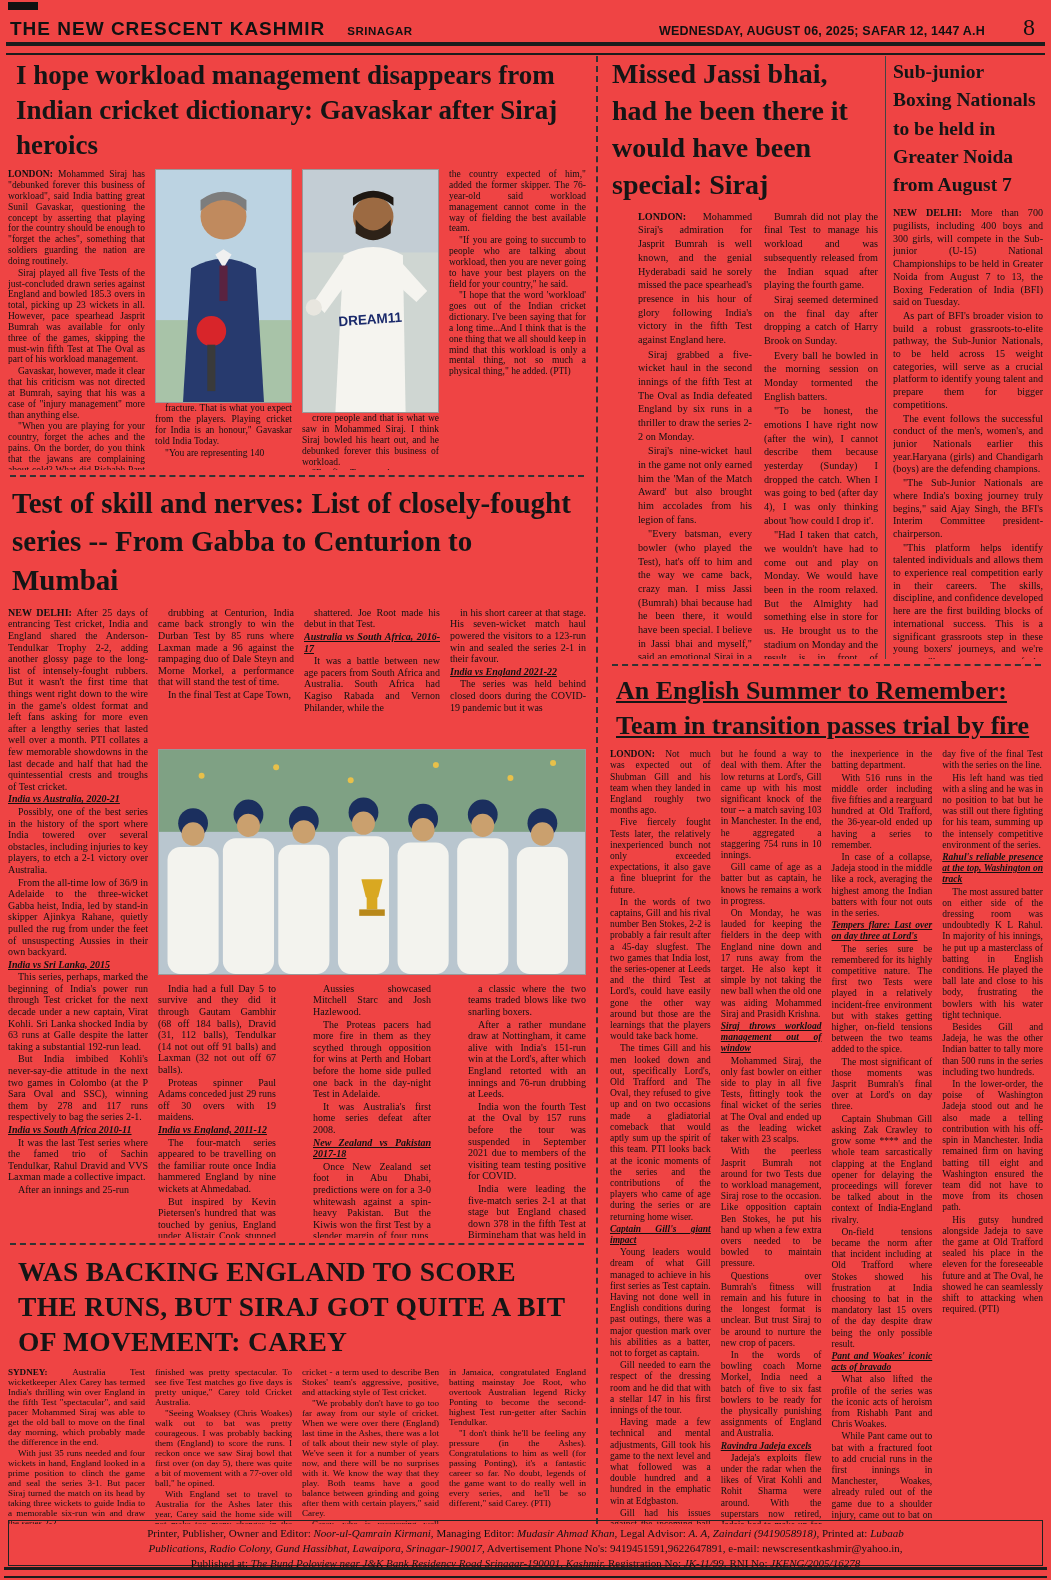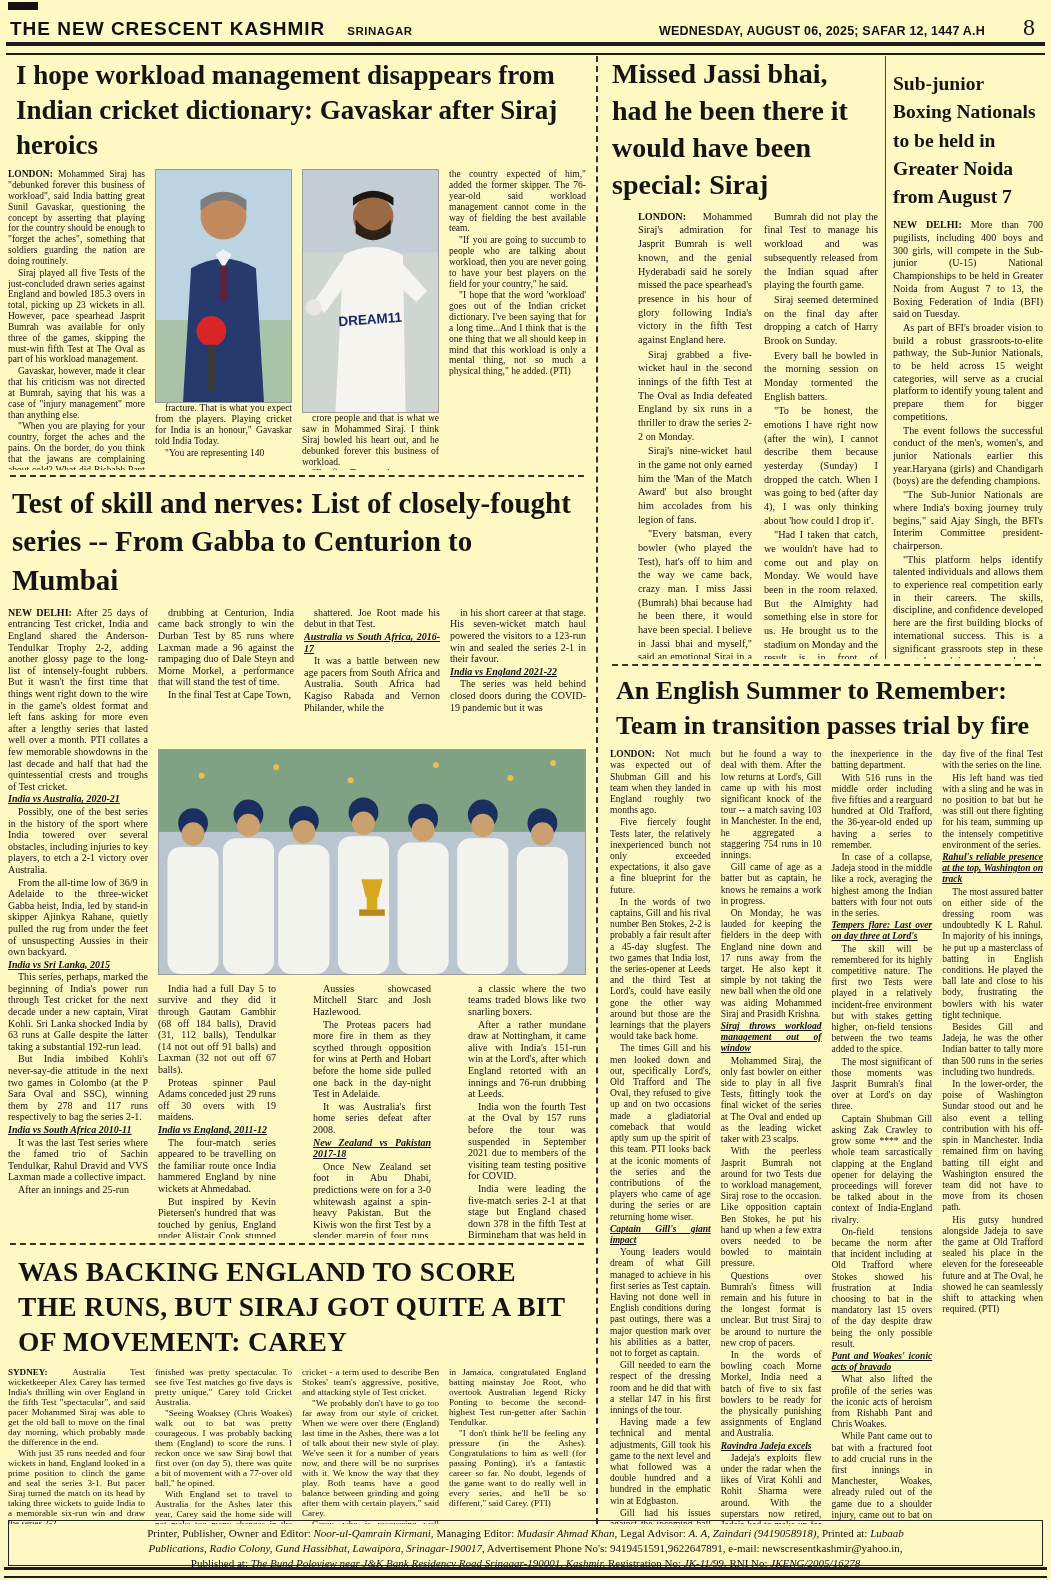--- a/index.html
+++ b/index.html
@@ -1,37 +1,37 @@
 <!DOCTYPE html>
 <html><head>
 <meta charset="utf-8">
 <style>
   html,body{margin:0;padding:0;background:#e8e8e4;}
-  .page{position:relative;width:1051px;height:1580px;margin:0 auto;background:#fef9c3;color:#111;
+  .page{position:relative;width:1051px;height:1580px;margin:0 auto;background:#ef4444;color:#111;
         font-family:"Liberation Serif","DejaVu Serif",serif;overflow:hidden;box-sizing:border-box;}
   .topmark{position:absolute;left:8px;top:2px;width:30px;height:8px;background:#111;}
   .masthead{position:absolute;left:10px;right:10px;top:14px;height:26px;display:flex;align-items:baseline;}
   .paper-name{font-family:"Liberation Sans","DejaVu Sans",sans-serif;font-weight:bold;font-size:19px;letter-spacing:1px;}
   .city-name{font-family:"Liberation Sans","DejaVu Sans",sans-serif;font-weight:bold;font-size:11.5px;margin-left:22px;letter-spacing:.5px;}
   .mast-spacer{flex:1;}
   .date-line{font-family:"Liberation Sans","DejaVu Sans",sans-serif;font-weight:bold;font-size:12.5px;letter-spacing:.2px;}
   .page-number{font-size:24px;font-weight:normal;margin-left:38px;margin-right:6px;}
   .double-rule{position:absolute;left:6px;right:6px;top:42px;height:7px;border-top:4px solid #1c1c1c;border-bottom:2px solid #1c1c1c;}
   .content{position:absolute;left:8px;right:8px;top:56px;bottom:56px;display:flex;}
   .leftcol{width:578px;display:flex;flex-direction:column;}
   .rightcol{flex:1;display:flex;flex-direction:column;margin-left:12px;}
   .vdash{width:0;border-left:2px dashed #333;margin-left:10px;}
   .hdash{height:0;border-top:2px dashed #333;margin:5px 2px;}
   .vline{width:0;border-left:1px solid #444;margin:0 7px;}
   h1{margin:0;text-align:left;font-weight:bold;color:#151515;}
   .hl-gavaskar{font-size:27px;line-height:1.3;padding:2px 8px 6px;}
   .hl-jassi{font-size:28px;line-height:1.32;padding:0 2px 6px;}
-  .hl-boxing{font-size:19.5px;line-height:1.45;font-weight:bold;padding:14px 0 8px;}
+  .hl-boxing{font-size:19.5px;line-height:1.45;font-weight:bold;padding:2px 0 8px;}
   .hl-test{font-size:29px;line-height:1.32;padding:2px 4px 8px;}
-  .hl-english{font-size:26px;line-height:1.35;padding:2px 6px 6px;}
+  .hl-english{font-size:26px;line-height:1.35;padding:2px 6px 6px;text-decoration:underline;}
   .hl-carey{font-size:27.5px;line-height:1.28;padding:4px 10px 8px;letter-spacing:.3px;}
   .body-flow{text-align:justify;}
   .body-flow p,.ncol p{margin:0 0 1px;}
   .para{text-indent:10px;}
   .para.lead{text-indent:0;}
   .subhead{font-style:italic;font-weight:bold;text-decoration:underline;text-indent:0 !important;}
   
   .gavaskar-body{height:342px;column-count:4;column-gap:10px;column-fill:auto;font-size:9.5px;line-height:1.14;overflow:hidden;}
   .jassi-body{height:478px;column-count:2;column-gap:12px;column-fill:auto;font-size:10.2px;line-height:1.34;overflow:hidden;margin-left:28px;}
   .boxing-body{height:492px;font-size:10.1px;line-height:1.26;overflow:hidden;text-align:justify;}
@@ -295,32 +295,32 @@
             <p class="subhead">Siraj throws workload management out of window</p>
             <p class="para">Mohammed Siraj, the only fast bowler on either side to play in all five Tests, fittingly took the final wicket of the series at The Oval and ended up as the leading wicket taker with 23 scalps.</p>
             <p class="para">With the peerless Jasprit Bumrah not around for two Tests due to workload management, Siraj rose to the occasion. Like opposition captain Ben Stokes, he put his hand up when a few extra overs needed to be bowled to maintain pressure.</p>
             <p class="para">Questions over Bumrah's fitness will remain and his future in the longest format is unclear. But trust Siraj to be around to nurture the new crop of pacers.</p>
             <p class="para">In the words of bowling coach Morne Morkel, India need a batch of five to six fast bowlers to be ready for the physically punishing assignments of England and Australia.</p>
             <p class="subhead">Ravindra Jadeja excels</p>
             <p class="para">Jadeja's exploits flew under the radar when the likes of Virat Kohli and Rohit Sharma were around. With the superstars now retired, Jadeja had to make up for the inexperience in the batting department.</p>
             <p class="para">With 516 runs in the middle order including five fifties and a rearguard hundred at Old Trafford, the 36-year-old ended up having a series to remember.</p>
             <p class="para">In case of a collapse, Jadeja stood in the middle like a rock, averaging the highest among the Indian batters with four not outs in the series.</p>
             <p class="subhead">Tempers flare: Last over on day three at Lord's</p>
-            <p class="para">The skill will be remembered for its highly competitive nature. The first two Tests were played in a relatively incident-free environment but with stakes getting higher, on-field tensions between the two teams added to the spice.</p>
+            <p class="para">The series sure be remembered for its highly competitive nature. The first two Tests were played in a relatively incident-free environment but with stakes getting higher, on-field tensions between the two teams added to the spice.</p>
             <p class="para">The most significant of those moments was Jasprit Bumrah's final over at Lord's on day three.</p>
             <p class="para">Captain Shubman Gill asking Zak Crawley to grow some **** and the whole team sarcastically clapping at the England opener for delaying the proceedings will forever be talked about in the context of India-England rivalry.</p>
             <p class="para">On-field tensions became the norm after that incident including at Old Trafford where Stokes showed his frustration at India choosing to bat in the mandatory last 15 overs of the day despite draw being the only possible result.</p>
             <p class="subhead">Pant and Woakes' iconic acts of bravado</p>
             <p class="para">What also lifted the profile of the series was the iconic acts of heroism from Rishabh Pant and Chris Woakes.</p>
             <p class="para">While Pant came out to bat with a fractured foot to add crucial runs in the first innings in Manchester, Woakes, already ruled out of the game due to a shoulder injury, came out to bat on day five of the final Test with the series on the line.</p>
             <p class="para">His left hand was tied with a sling and he was in no position to bat but he was still out there fighting for his team, summing up the intensely competitive environment of the series.</p>
             <p class="subhead">Rahul's reliable presence at the top, Washington on track</p>
             <p class="para">The most assured batter on either side of the dressing room was undoubtedly K L Rahul. In majority of his innings, he put up a masterclass of batting in English conditions. He played the ball late and close to his body, frustrating the bowlers with his water tight technique.</p>
             <p class="para">Besides Gill and Jadeja, he was the other Indian batter to tally more than 500 runs in the series including two hundreds.</p>
-            <p class="para">In the lower-order, the poise of Washington Sundar stood out and he also event a telling contribution with his off-spin in Manchester. India remained firm on having batting till eight and Washington ensured the team did not have to move from its chosen path.</p>
+            <p class="para">In the lower-order, the poise of Washington Jadeja stood out and he also made a telling contribution with his off-spin in Manchester. India remained firm on having batting till eight and Washington ensured the team did not have to move from its chosen path.</p>
             <p class="para">His gutsy hundred alongside Jadeja to save the game at Old Trafford sealed his place in the eleven for the foreseeable future and at The Oval, he showed he can seamlessly shift to attacking when required. (PTI)</p>
           </div>
       </section>
     </div>
   </div>
 
   <footer class="imprint">
     <div><span class="">Printer, Publisher, Owner and Editor: </span><span class="it">Noor-ul-Qamrain Kirmani,</span><span class=""> Managing Editor: </span><span class="it">Mudasir Ahmad Khan,</span><span class=""> Legal Advisor: </span><span class="it">A. A, Zaindari (9419058918),</span><span class=""> Printed at: </span><span class="it">Lubaab</span></div>
     <div><span class="it">Publications, Radio Colony, Gund Hassibhat, Lawaipora, Srinagar-190017,</span><span class=""> Advertisement Phone No's: 9419451591,9622647891, e-mail: newscresentkashmir@yahoo.in,</span></div>
     <div><span class="">Published at: </span><span class="it">The Bund Poloview near J&amp;K Bank Residency Road Srinagar-190001, Kashmir,</span><span class=""> Registration No: </span><span class="it">JK-11/99,</span><span class=""> RNI No: </span><span class="it">JKENG/2005/16278</span></div>

